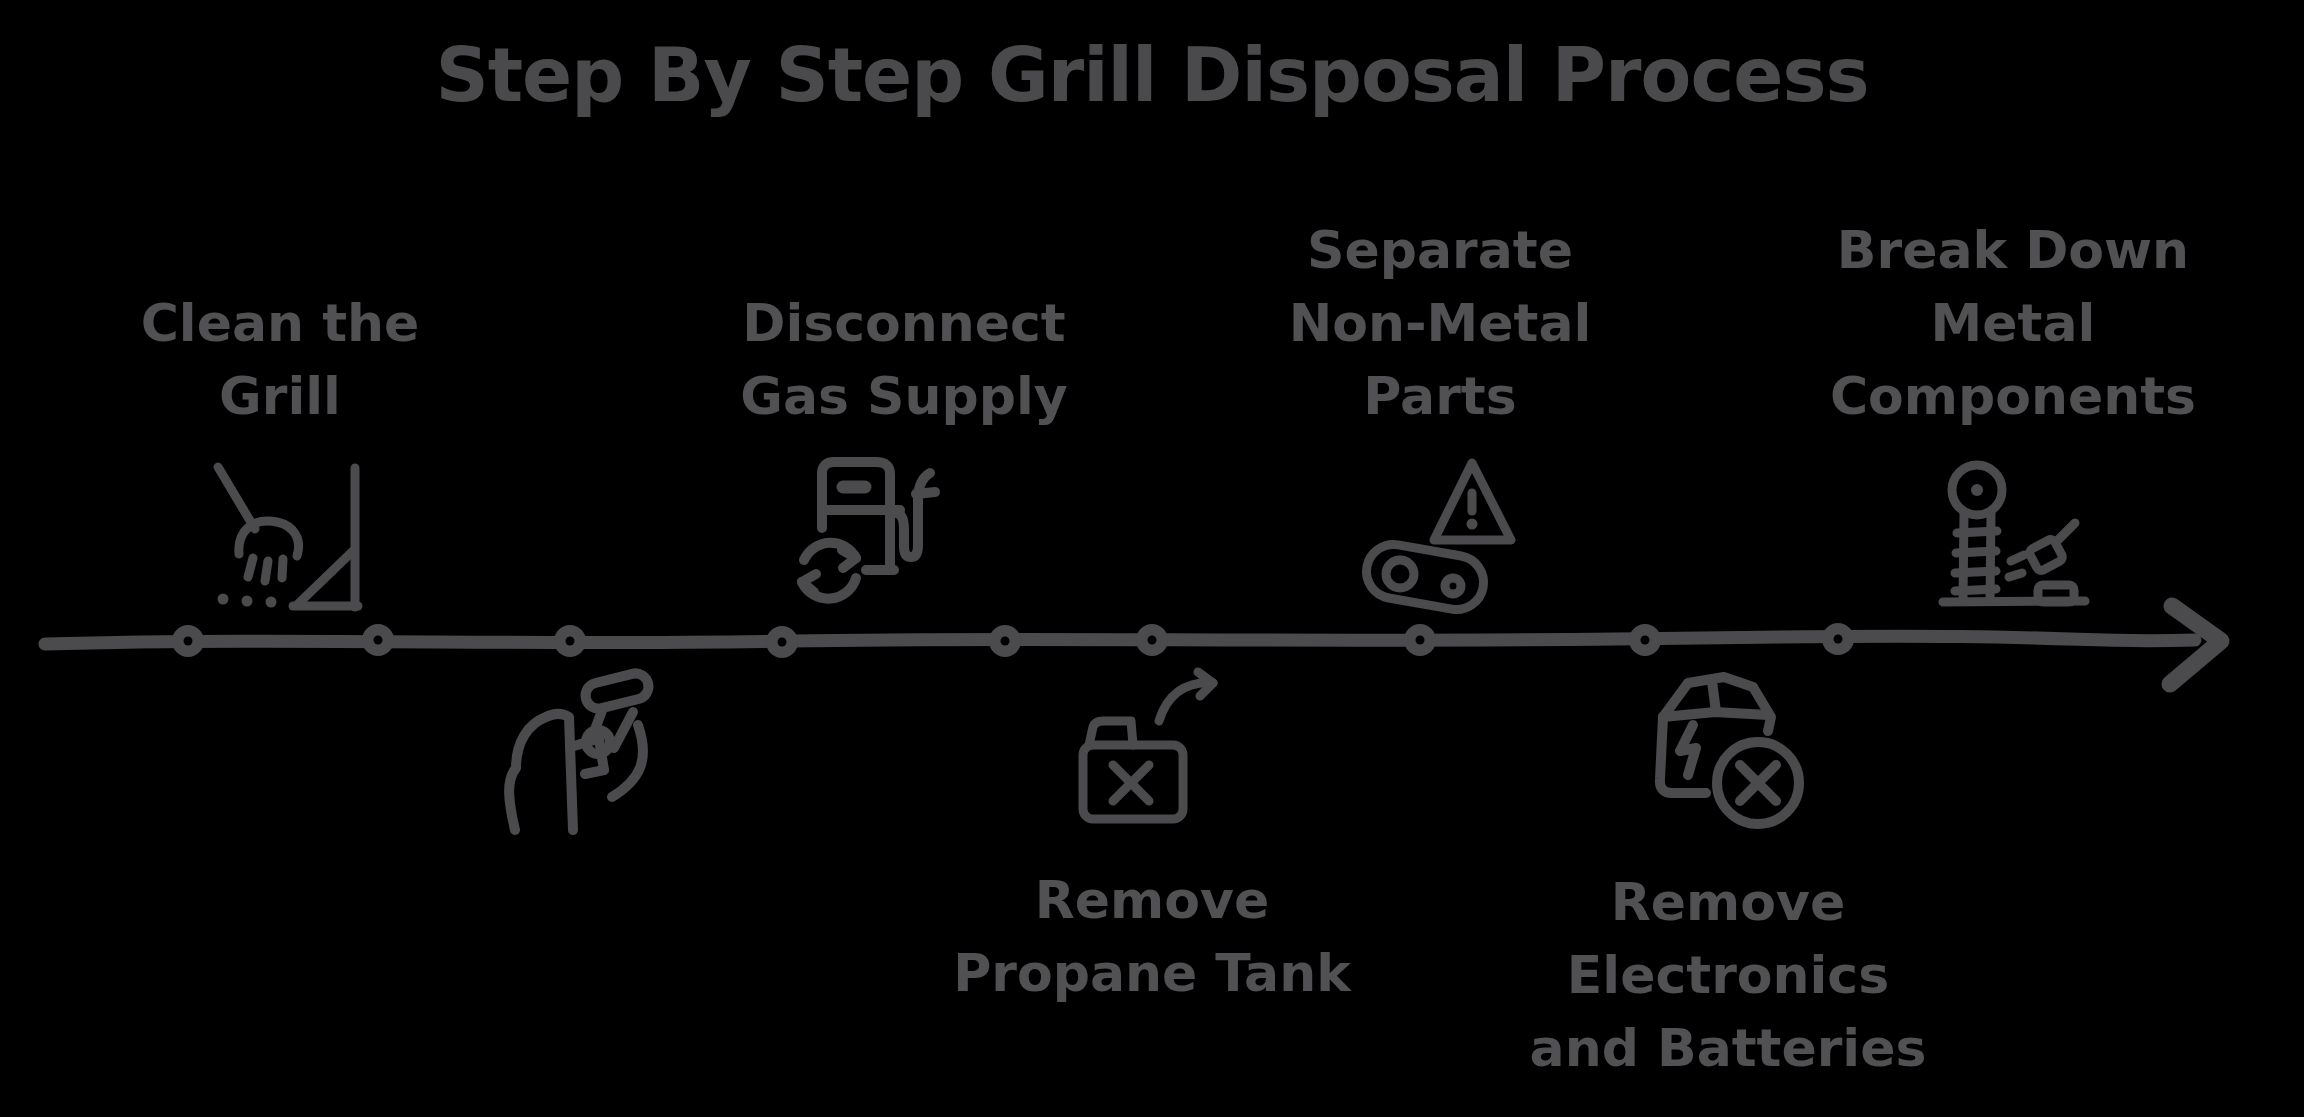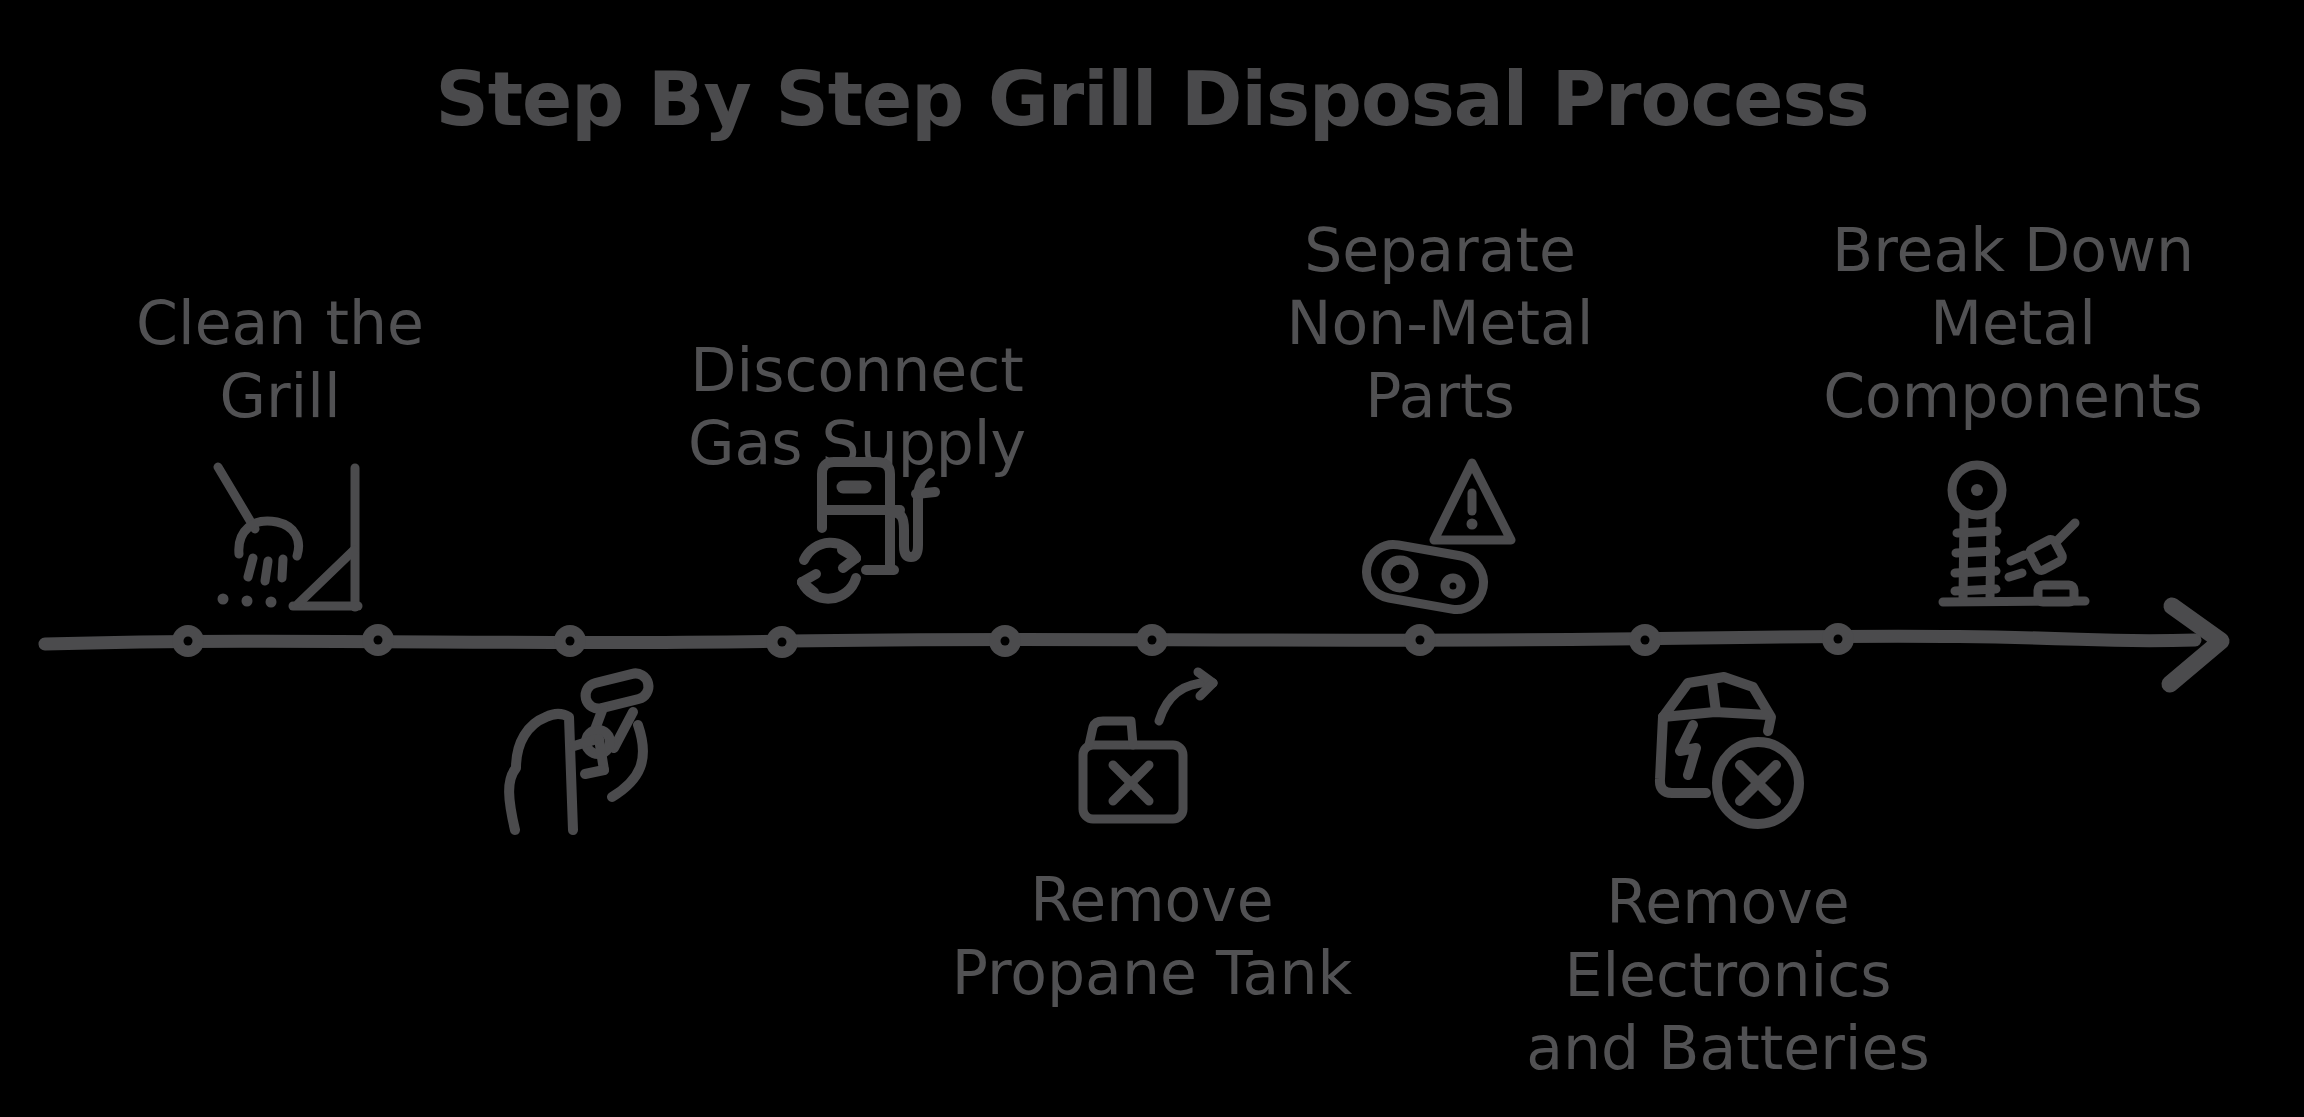--- a/index.html
+++ b/index.html
@@ -11,31 +11,30 @@
     font-family:"DejaVu Sans","Liberation Sans",sans-serif;
   }
   .title{
     position:absolute;
     left:0;right:0;top:32px;
     text-align:center;
     font-size:74px;
     font-weight:bold;
     letter-spacing:-1px;
     color:#4a4a4c;
-    margin-top:24px;
   }
   .step-label{
     position:absolute;
     width:640px;
     transform:translateX(-50%);
     text-align:center;
     white-space:pre-line;
-    font-size:60px;
+    font-size:52px;
     line-height:73px;
-    font-weight:normal;
+    font-weight:bold;
     color:#515153;
   }
   .icon{position:absolute;}
   .stroke{
     fill:none;
     stroke:#4b4b4d;
     stroke-linecap:round;
     stroke-linejoin:round;
   }
   .fillgray{fill:#4b4b4d;stroke:none;}
@@ -43,21 +42,21 @@
 </style>
 </head>
 <body>
 
 <div id="canvas">
 
   <div class="title">Step By Step Grill Disposal Process</div>
 
   <div class="step-label" style="left:280px;top:287px;">Clean the
 Grill</div>
-  <div class="step-label" style="left:857px;top:287px;margin-top:47px;">Disconnect
+  <div class="step-label" style="left:904px;top:287px;">Disconnect
 Gas Supply</div>
   <div class="step-label" style="left:1152px;top:864px;">Remove
 Propane Tank</div>
   <div class="step-label" style="left:1440px;top:214px;">Separate
 Non-Metal
 Parts</div>
   <div class="step-label" style="left:1728px;top:866px;">Remove
 Electronics
 and Batteries</div>
   <div class="step-label" style="left:2013px;top:214px;">Break Down

